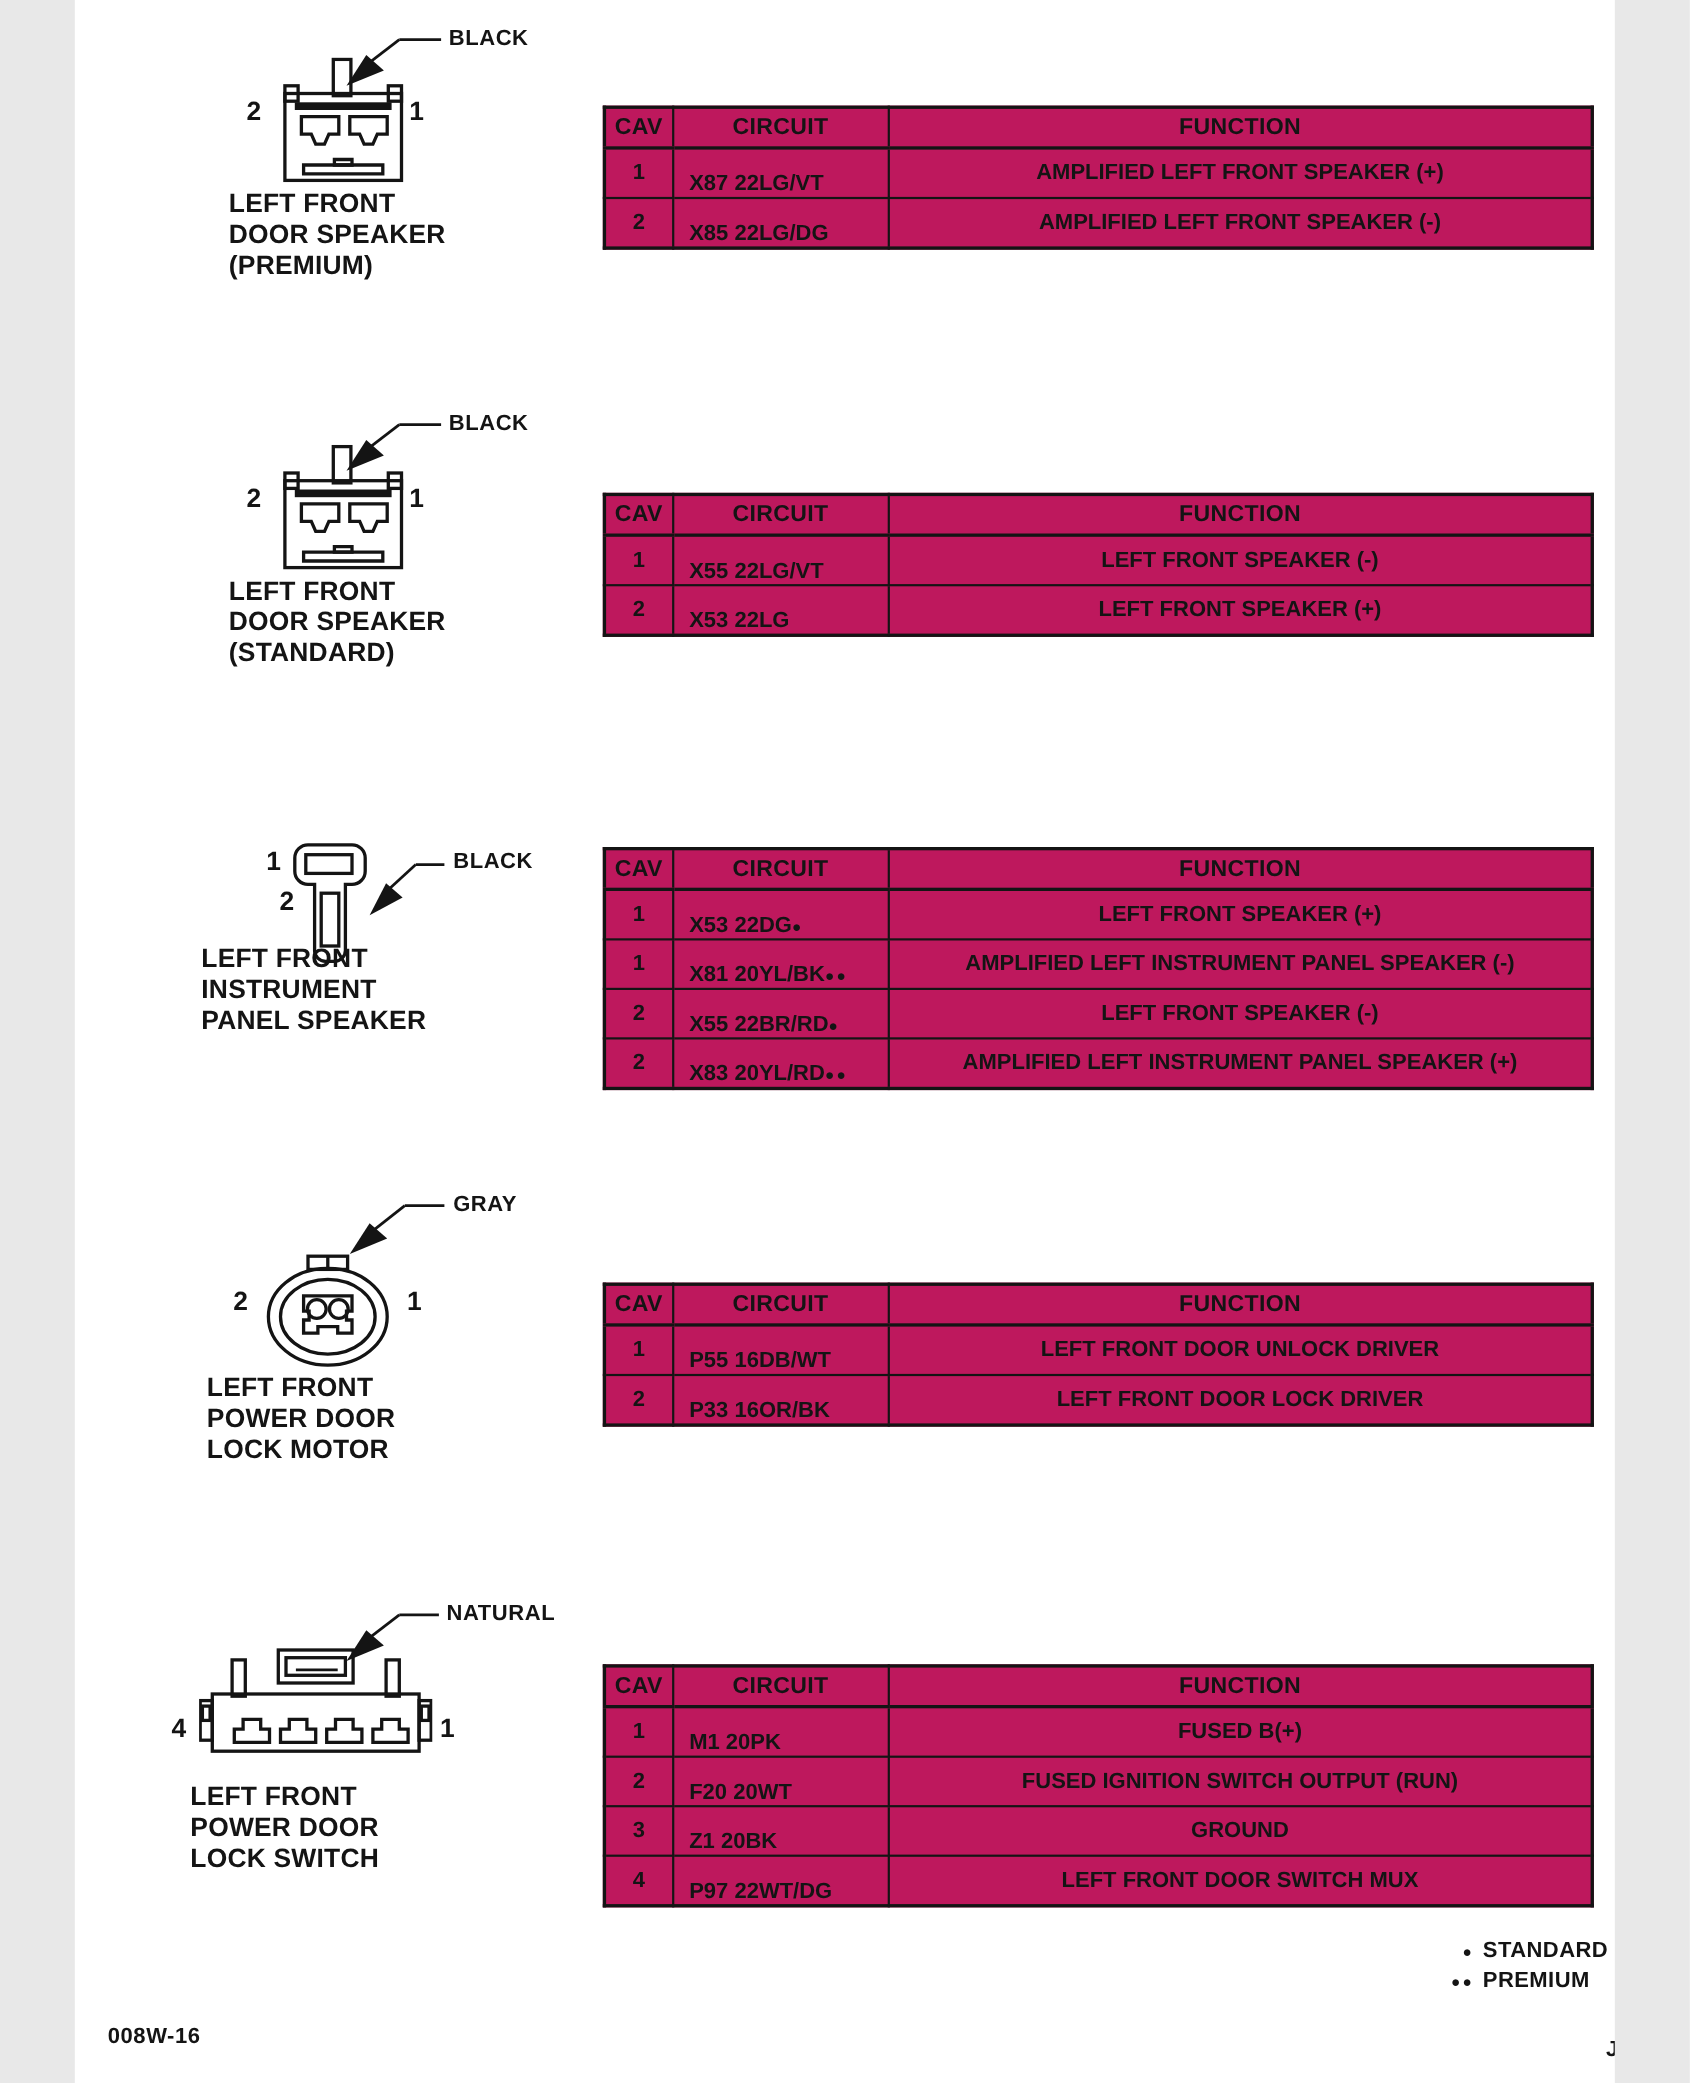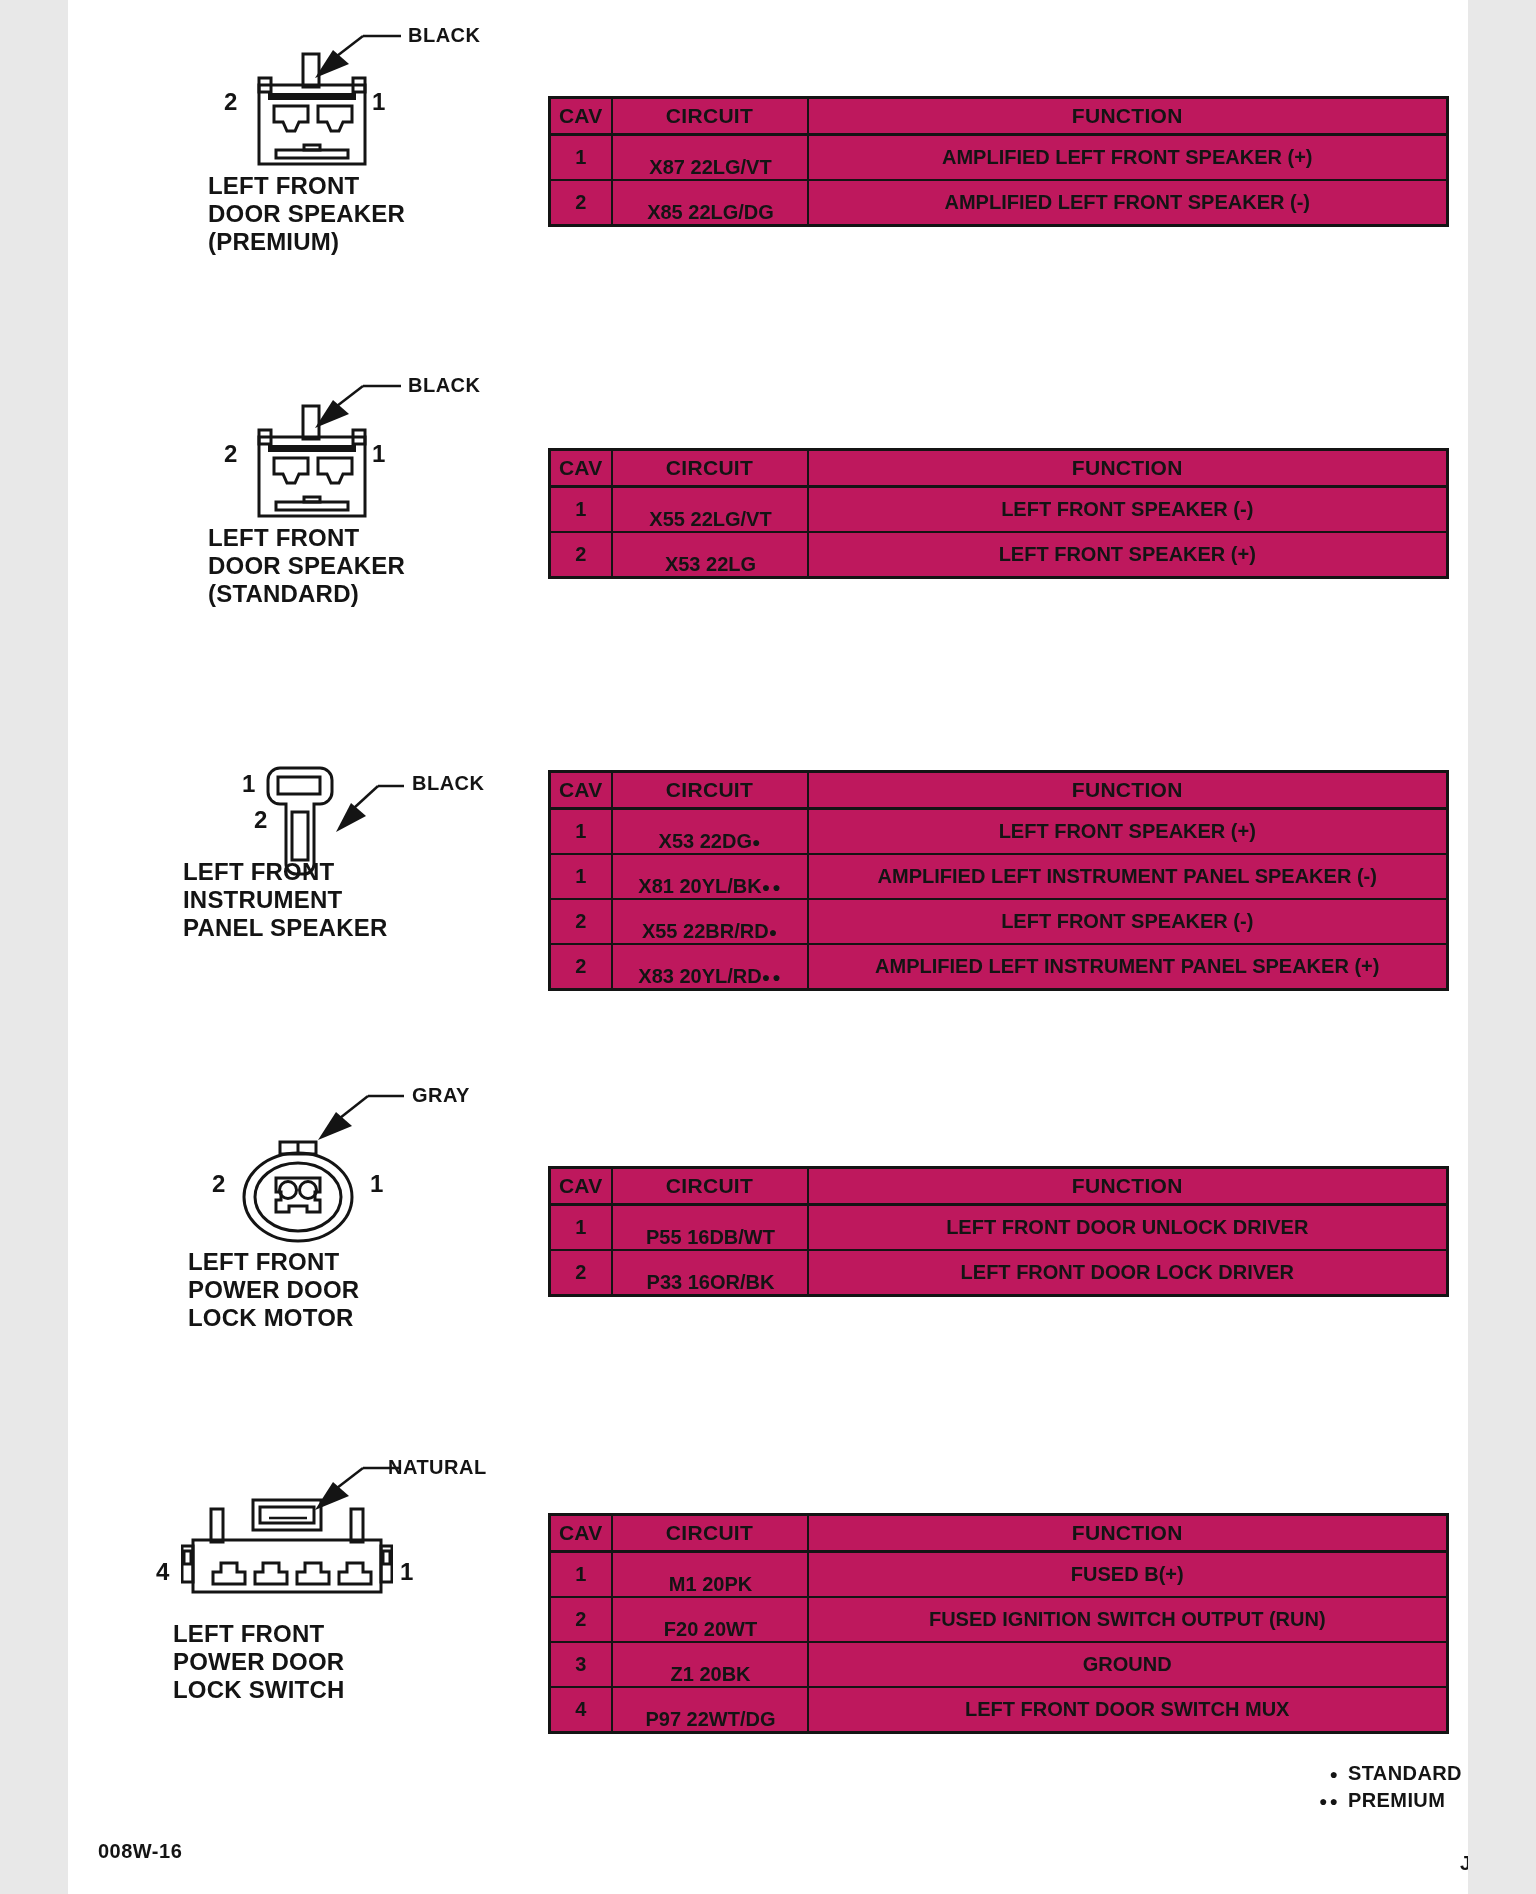--- a/index.html
+++ b/index.html
@@ -58,21 +58,21 @@
     height:34px;
     font-size:20px;font-weight:bold;
     padding:0;
   }
   col.c-cav{width:62px;}
   col.c-circuit{width:196px;}
   col.c-function{width:640px;}
   td.cav{text-align:center;}
   td.circuit{padding:0;}
   .circ-wrap{
-    display:flex;align-items:center;justify-content:center;
+    display:flex;align-items:center;justify-content:flex-start;
     padding:0 12px 0 14px;height:100%;margin-top:20px;
   }
   .marker{font-size:14px;letter-spacing:2px;white-space:nowrap;}
   td.function{padding-left:16px;text-align:center;}
 
   
   .legend{position:absolute;left:1232px;top:1760px;}
   .legend-row{display:flex;align-items:center;height:27px;}
   .lg-marker{
     display:inline-block;width:40px;text-align:right;
@@ -367,21 +367,21 @@
   </tbody>
     </table>
 
   <div class="leader abs" style="left:245px;top:1460px;">
     <svg width="88" height="52" viewBox="0 0 88 52">
       <line class="ln2" x1="86" y1="8" x2="50" y2="8"></line>
       <line class="ln2" x1="50" y1="8" x2="24" y2="28"></line>
       <polygon class="fill" points="2,50 20,22 36,36"></polygon>
     </svg>
   </div>
-  <span class="color-label" style="left:320px;top:1456px;">NATURAL</span>
+  <span class="color-label" style="left:338px;top:1456px;">NATURAL</span>
 
   <div class="abs" style="left:113px;top:1498px;">
     <svg width="212" height="102" viewBox="0 0 212 102">
       <rect class="ln" x="72" y="2" width="68" height="30"></rect>
       <rect class="ln" x="79" y="9" width="54" height="16"></rect>
       <line class="ln2" x1="88" y1="20" x2="126" y2="20"></line>
       <rect class="ln" x="30" y="11" width="12" height="33"></rect>
       <rect class="ln" x="170" y="11" width="12" height="33"></rect>
       <rect class="ln" x="12" y="42" width="188" height="52"></rect>
       <rect class="ln" x="1" y="48" width="11" height="36"></rect>

